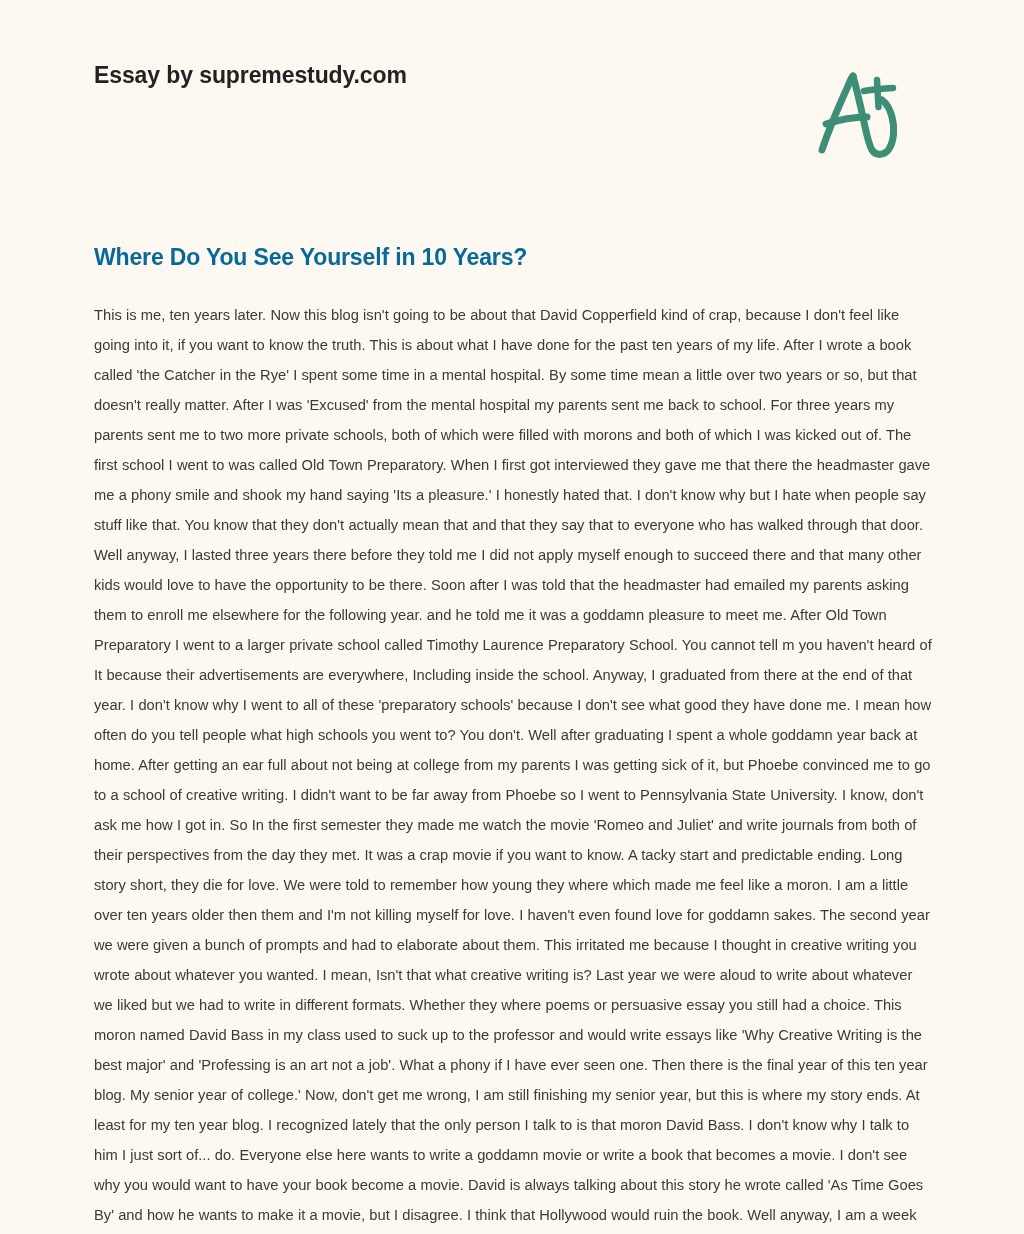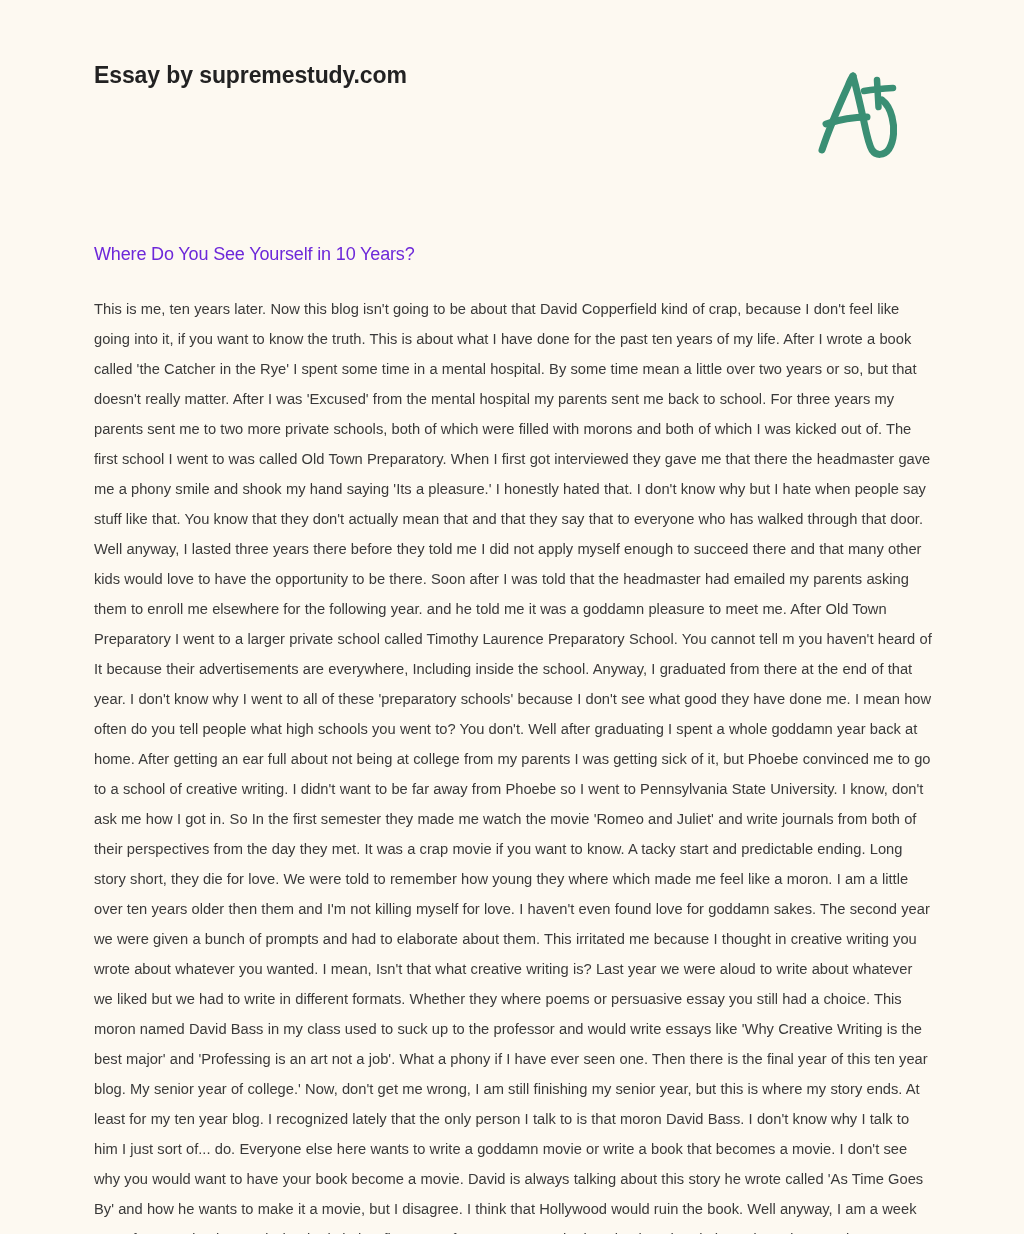--- a/index.html
+++ b/index.html
@@ -78,23 +78,23 @@
 
   
   .article {
     position: absolute;
     left: 94px;
     top: 243px;
     width: 840px;
   }
 
   .article-title {
-    font-size: 18px;
-    font-weight: normal;
-    color: #6d28d9;
+    font-size: 23px;
+    font-weight: bold;
+    color: #0369a1;
     letter-spacing: -0.15px;
     line-height: 1.25;
     margin: 0 0 28px 0;
   }
 
   .article-body {
     font-size: 14.7px;
     line-height: 30px;
     color: #3a3a3a;
     text-align: left;

